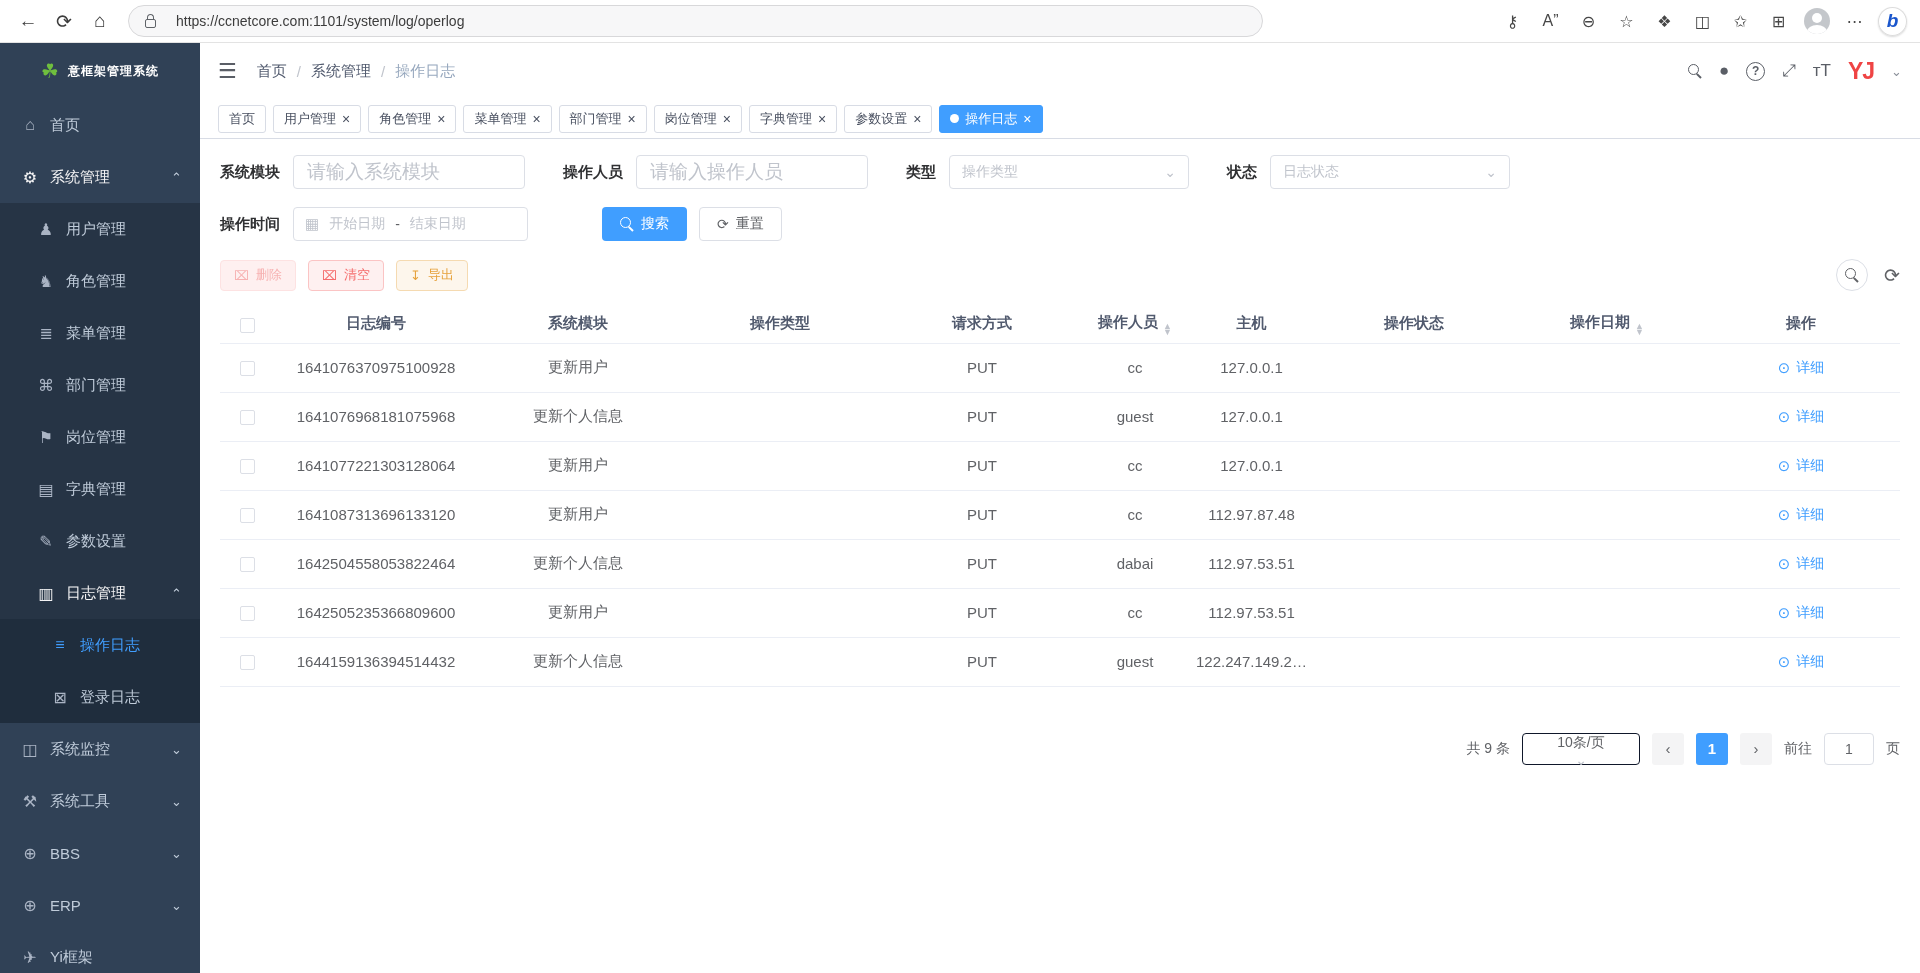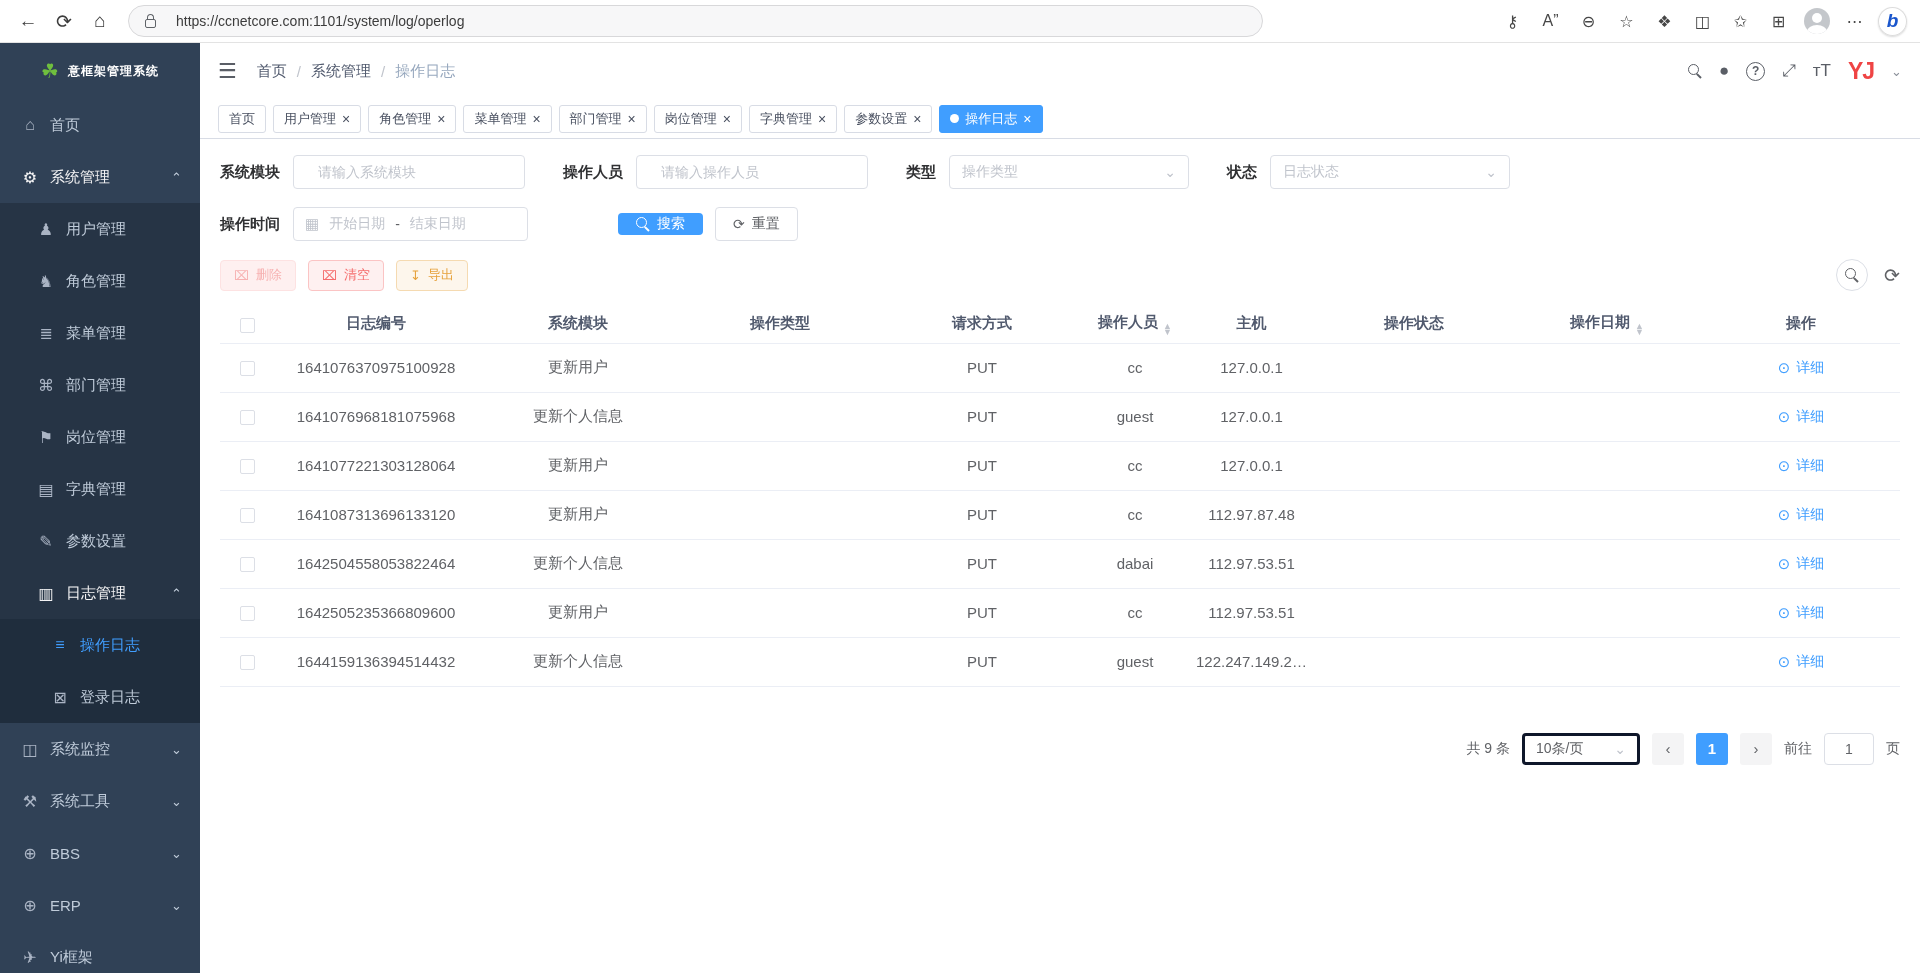--- a/index.html
+++ b/index.html
@@ -67,35 +67,35 @@
     border-radius:3px;background:#fff;color:#495060;font-size:13px;gap:6px;cursor:pointer;white-space:nowrap;}
   .tab.active{background:#409eff;border-color:#409eff;color:#fff;}
   .tab-dot{width:9px;height:9px;border-radius:50%;background:#fff;display:inline-block;}
   .tab-close{font-size:14px;line-height:1;cursor:pointer;}
 
   
   .content{flex:1;padding:16px 20px 0;}
   .form-row{display:flex;align-items:center;margin-bottom:18px;}
   .form-item{display:flex;align-items:center;margin-right:38px;}
   .form-label{font-size:15px;font-weight:700;color:#303133;margin-right:13px;white-space:nowrap;}
-  input.el-input{height:34px;border:1px solid #dcdfe6;border-radius:4px;padding:0 24px;
-    font-size:14px;color:#606266;width:232px;outline:none;}
+  input.el-input{height:34px;border:1px solid #dcdfe6;border-radius:4px;padding:0 13px;
+    font-size:19px;color:#606266;width:232px;outline:none;}
   input::placeholder{color:#c0c4cc;}
   .el-select{width:240px;height:34px;border:1px solid #dcdfe6;border-radius:4px;background:#fff;
     display:flex;align-items:center;justify-content:space-between;padding:0 12px;cursor:pointer;}
   .sel-placeholder{color:#c0c4cc;font-size:14px;}
   .sel-caret{color:#c0c4cc;font-size:14px;}
   .date-range{width:235px;height:34px;border:1px solid #dcdfe6;border-radius:4px;
     display:flex;align-items:center;padding:0 11px;gap:10px;font-size:14px;color:#c0c4cc;}
   .date-range .cal{color:#c0c4cc;font-size:15px;}
   .date-sep{color:#606266;}
 
   .btn{display:inline-flex;align-items:center;gap:7px;border-radius:4px;font-size:14px;
     cursor:pointer;border:1px solid transparent;white-space:nowrap;}
-  .btn-primary{background:#409eff;color:#fff;height:22px;padding:0 17px;margin-left:52px;}
+  .btn-primary{background:#409eff;color:#fff;height:34px;padding:0 17px;margin-left:36px;}
   .btn-default{background:#fff;border-color:#dcdfe6;color:#606266;height:34px;padding:0 17px;margin-left:12px;}
   .btn-danger-disabled{background:#fef0f0;border-color:#fde2e2;color:#f7b2b2;height:31px;padding:0 13px;font-size:13px;cursor:not-allowed;}
   .btn-danger-plain{background:#fef0f0;border-color:#fbc4c4;color:#f56c6c;height:31px;padding:0 13px;font-size:13px;}
   .btn-warning-plain{background:#fdf6ec;border-color:#f5dab1;color:#e6a23c;height:31px;padding:0 13px;font-size:13px;}
   .toolbar{display:flex;align-items:center;gap:12px;margin-bottom:14px;}
   .toolbar-right{margin-left:auto;display:flex;align-items:center;gap:16px;}
   .circle-btn{width:32px;height:32px;border:1px solid #dcdfe6;border-radius:50%;
     display:flex;align-items:center;justify-content:center;color:#606266;cursor:pointer;background:#fff;}
   .refresh-btn{font-size:19px;color:#606266;cursor:pointer;}
 
@@ -108,22 +108,22 @@
   .detail-link{color:#409eff;display:inline-flex;gap:6px;align-items:center;cursor:pointer;font-size:14px;}
   .eye{font-size:15px;}
   .sort-carets{display:inline-flex;flex-direction:column;margin-left:5px;vertical-align:-2px;}
   .sort-carets span{font-size:9px;color:#c0c4cc;line-height:6px;cursor:pointer;}
   .cb{width:15px;height:15px;appearance:none;-webkit-appearance:none;border:1px solid #dcdfe6;
     border-radius:2px;background:#fff;cursor:pointer;vertical-align:middle;}
 
   
   .pagination{display:flex;align-items:center;justify-content:flex-end;gap:12px;
     margin-top:46px;font-size:14px;color:#606266;}
-  .page-size{width:118px;height:32px;border:3px solid #0f172a;border-radius:4px;background:#fff;
-    display:flex;align-items:center;justify-content:space-between;padding:0 11px;color:#606266;cursor:pointer;}
+  .page-size{width:118px;height:32px;border:1px solid #0f172a;border-radius:4px;background:#fff;
+    display:flex;align-items:center;justify-content:space-between;padding:0 11px;color:#606266;cursor:pointer;flex-direction:column;}
   .pager-btn{min-width:32px;height:32px;background:#f4f4f5;border-radius:3px;display:flex;
     align-items:center;justify-content:center;color:#606266;font-size:15px;cursor:pointer;}
   .pager-btn.current{background:#409eff;color:#fff;font-weight:bold;}
   .goto-input{width:50px;height:32px;border:1px solid #dcdfe6;border-radius:4px;text-align:center;
     font-size:14px;color:#606266;outline:none;}
 </style>
 </head>
 <body>
 
 <div class="browser-bar">

